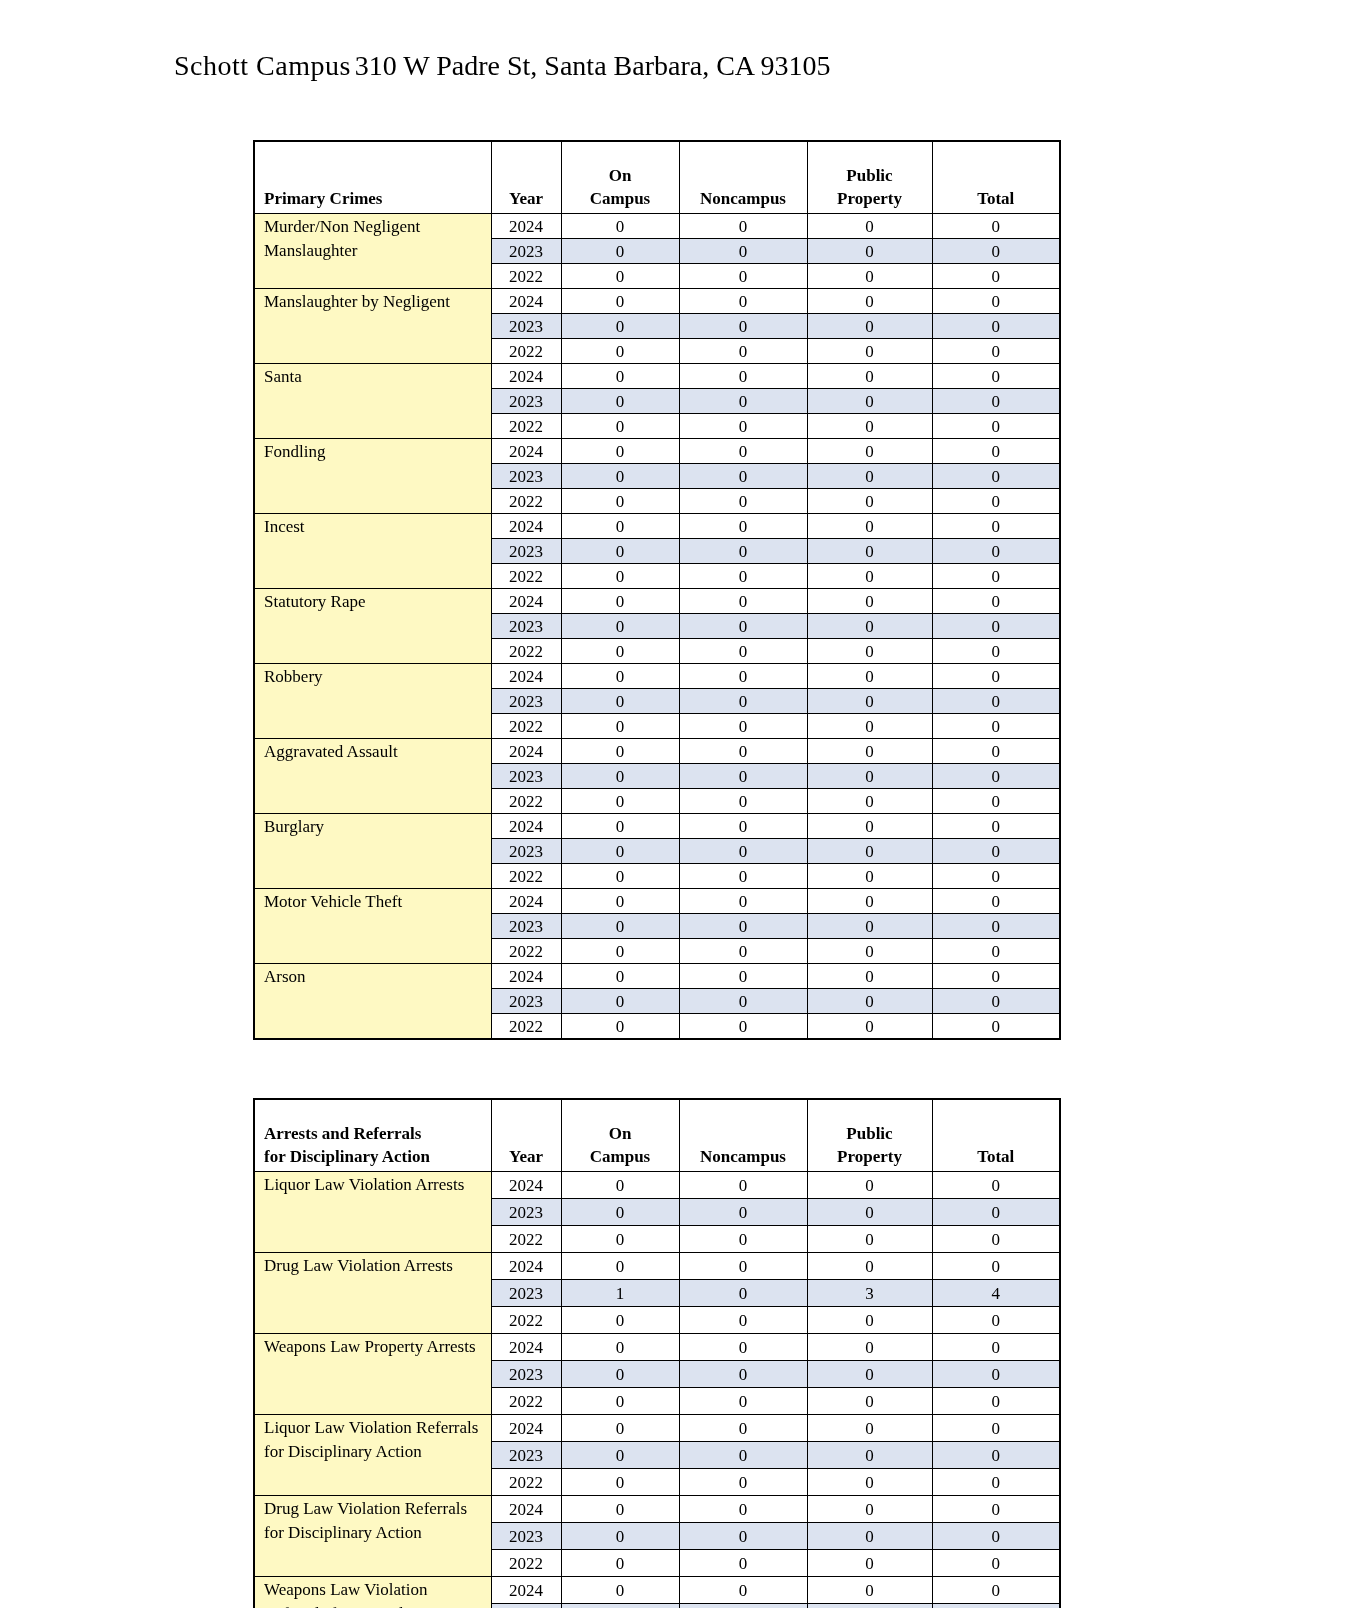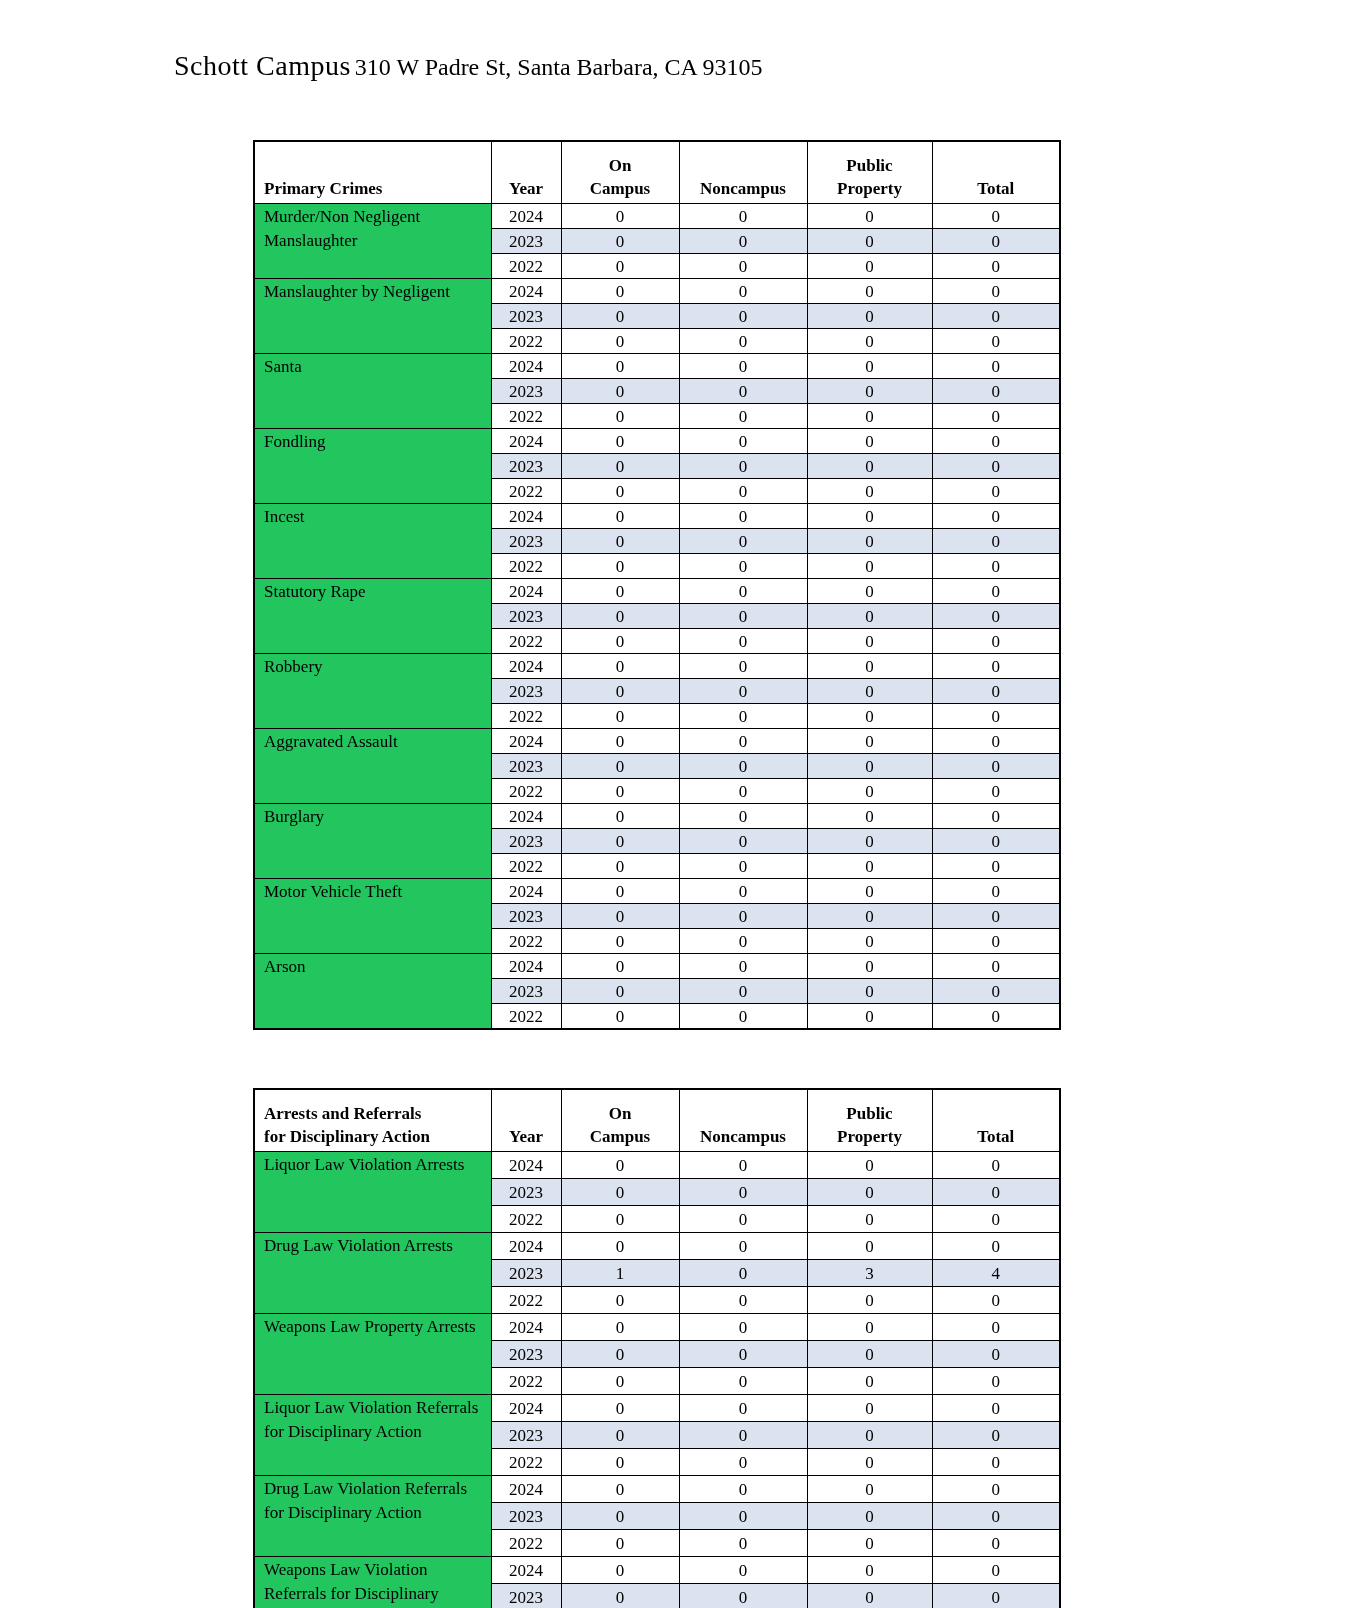--- a/index.html
+++ b/index.html
@@ -19,21 +19,21 @@
     left: 130px;
     top: 50px;
     white-space: nowrap;
   }
   .title-main {
     font-size: 28px;
     letter-spacing: 0.5px;
     margin-left: 44px;
   }
   .title-addr {
-    font-size: 24px;
+    font-size: 28px;
   }
   .tables-wrap {
     position: absolute;
     left: 253px;
     top: 140px;
     width: 806px;
   }
   table.crime-table {
     border-collapse: collapse;
     table-layout: fixed;
@@ -48,21 +48,21 @@
     border: 1px solid #000;
     font-size: 17px;
     overflow: hidden;
   }
   .crime-table th {
     font-weight: bold;
     vertical-align: bottom;
     text-align: center;
     white-space: pre-line;
     height: 50px;
-    padding: 8px 4px 3px 4px;
+    padding: 18px 4px 3px 4px;
     line-height: 23px;
     background: #ffffff;
   }
   .crime-table th.th-first {
     text-align: left;
     padding-left: 9px;
     margin-left: 8px;
   }
   .crime-table td {
     height: 24px;
@@ -73,21 +73,21 @@
   }
   
   .tables-wrap table.crime-table:nth-of-type(2) td {
     height: 26px;
   }
   .crime-table td.crime-cell {
     text-align: left;
     vertical-align: top;
     padding: 1px 6px 0 9px;
     line-height: 24px;
-    background: #22c55e;
+    background: #fef9c3;
   }
   .crime-table tr.band td {
     background: #dce3f0;
   }
 </style>
 </head>
 <body>
 
 <div class="doc-title">
   <span class="title-main">Schott Campus</span>

